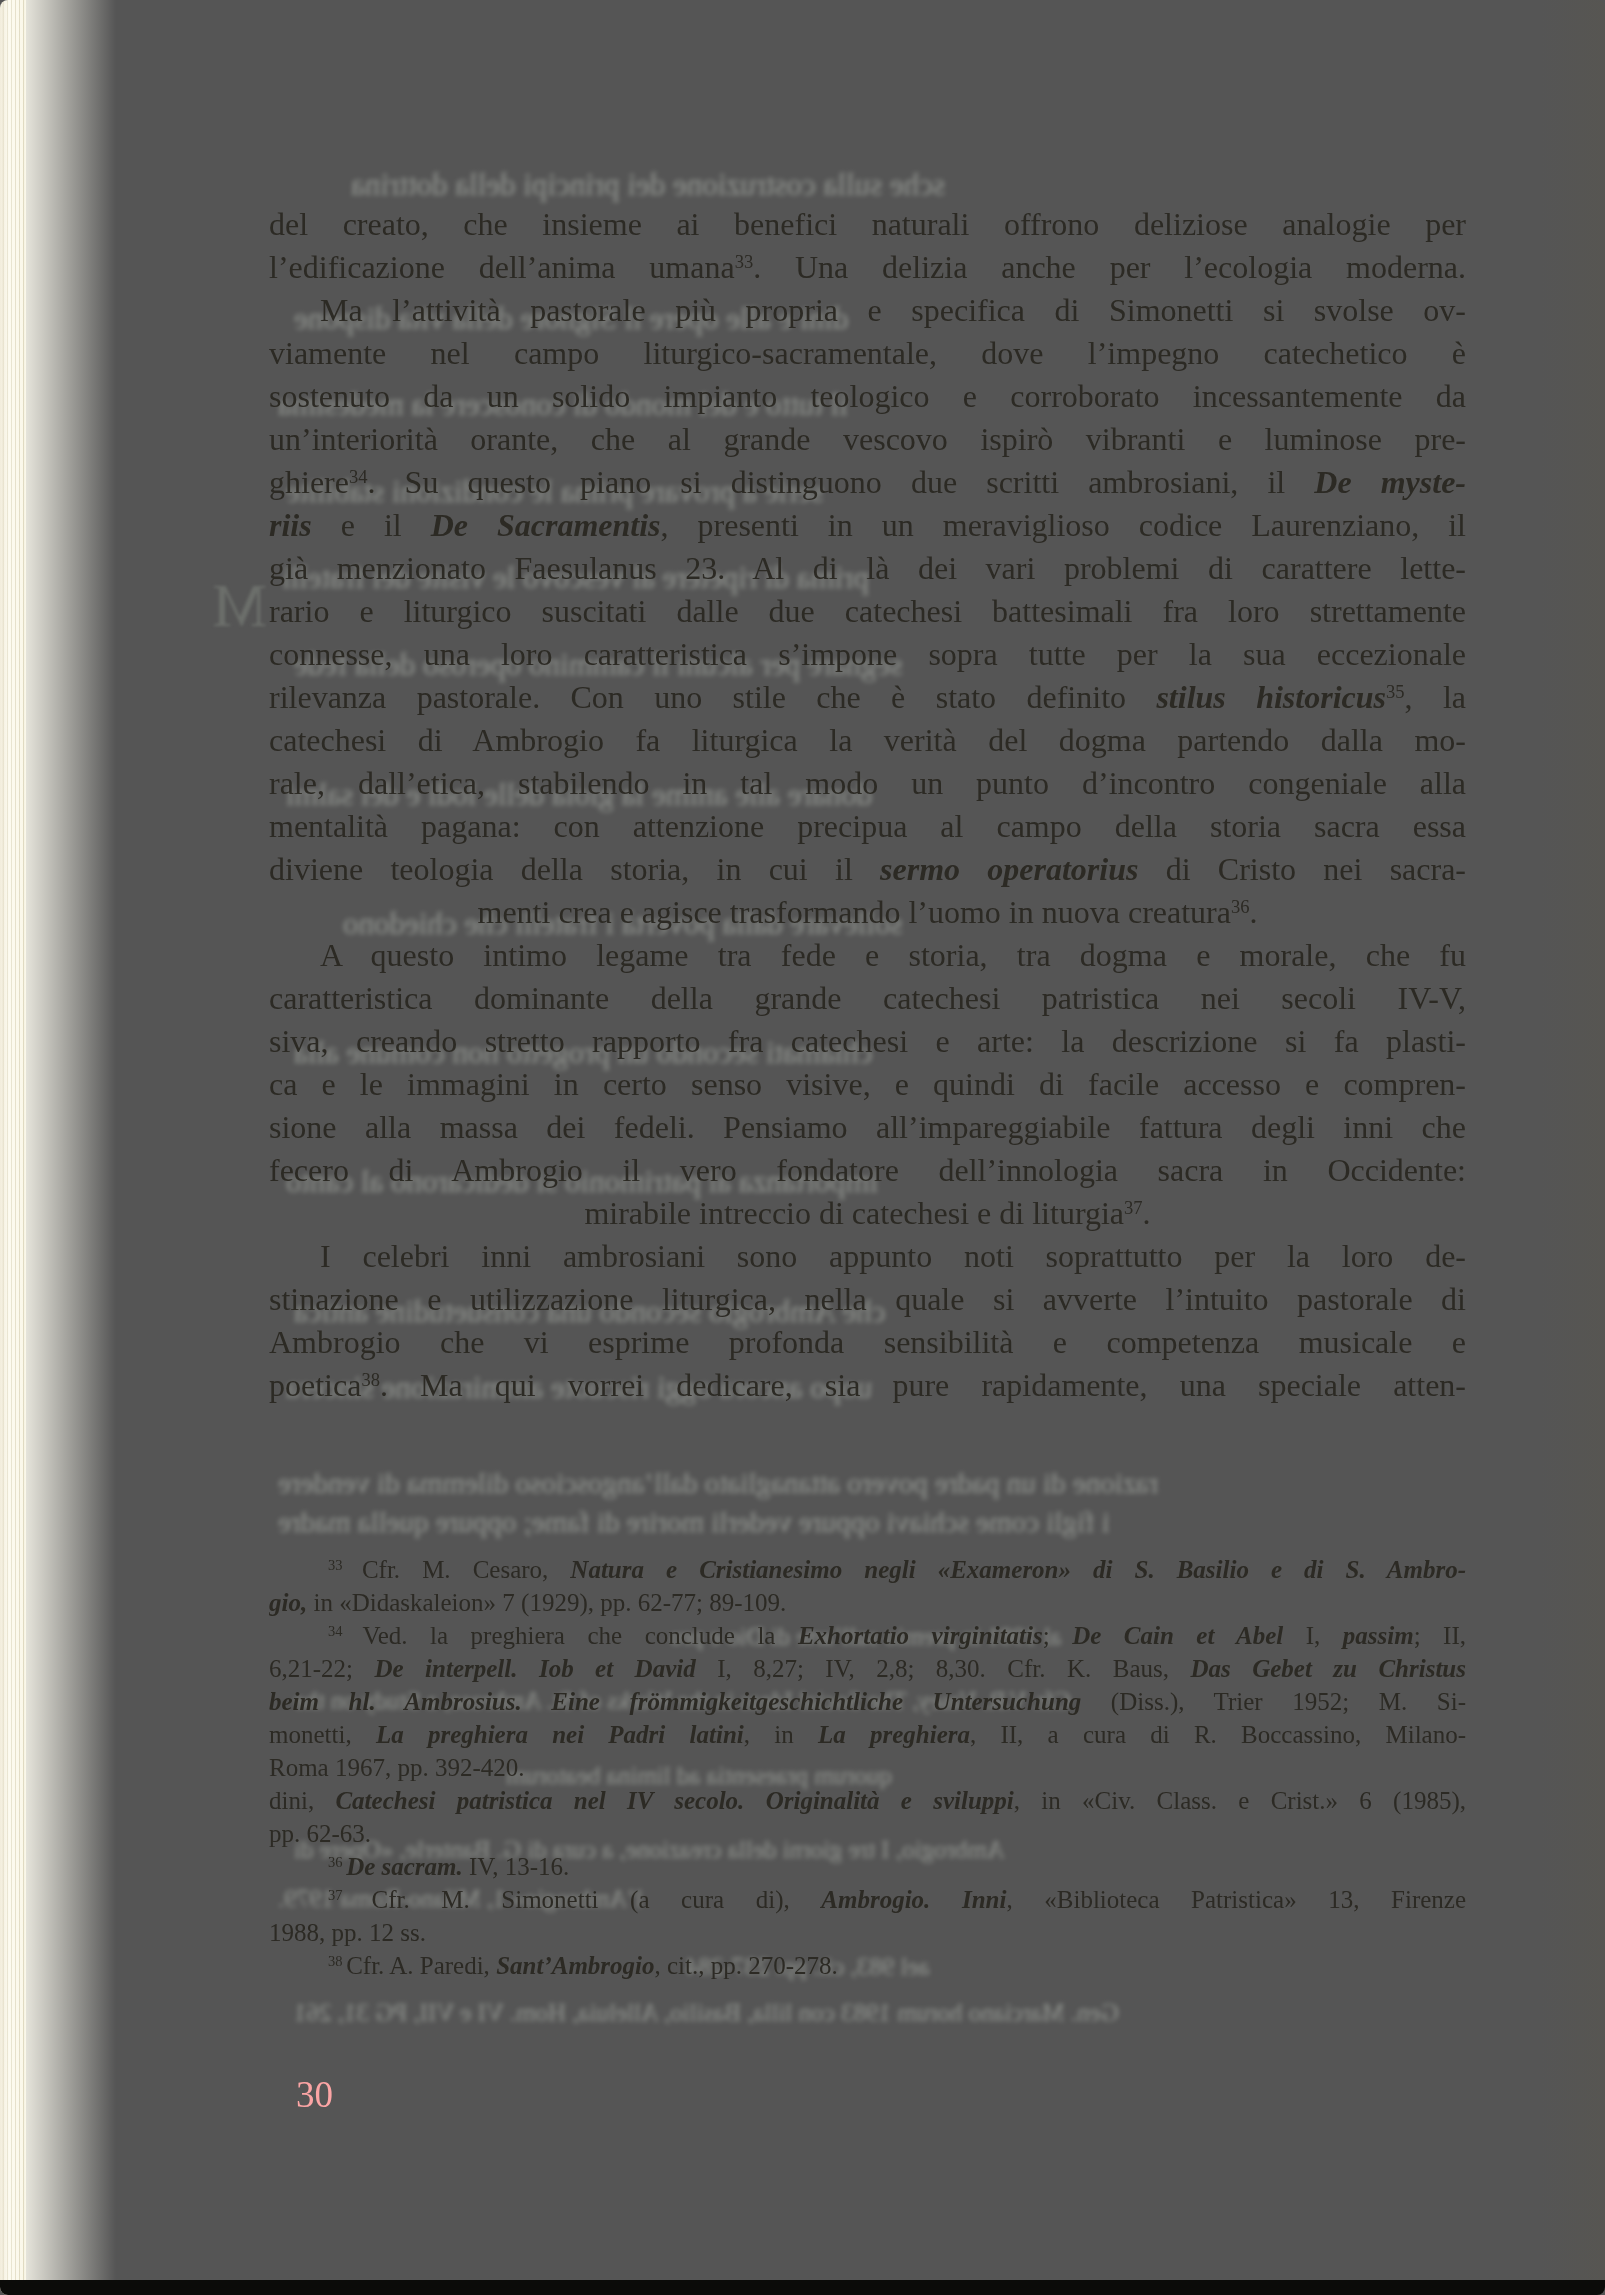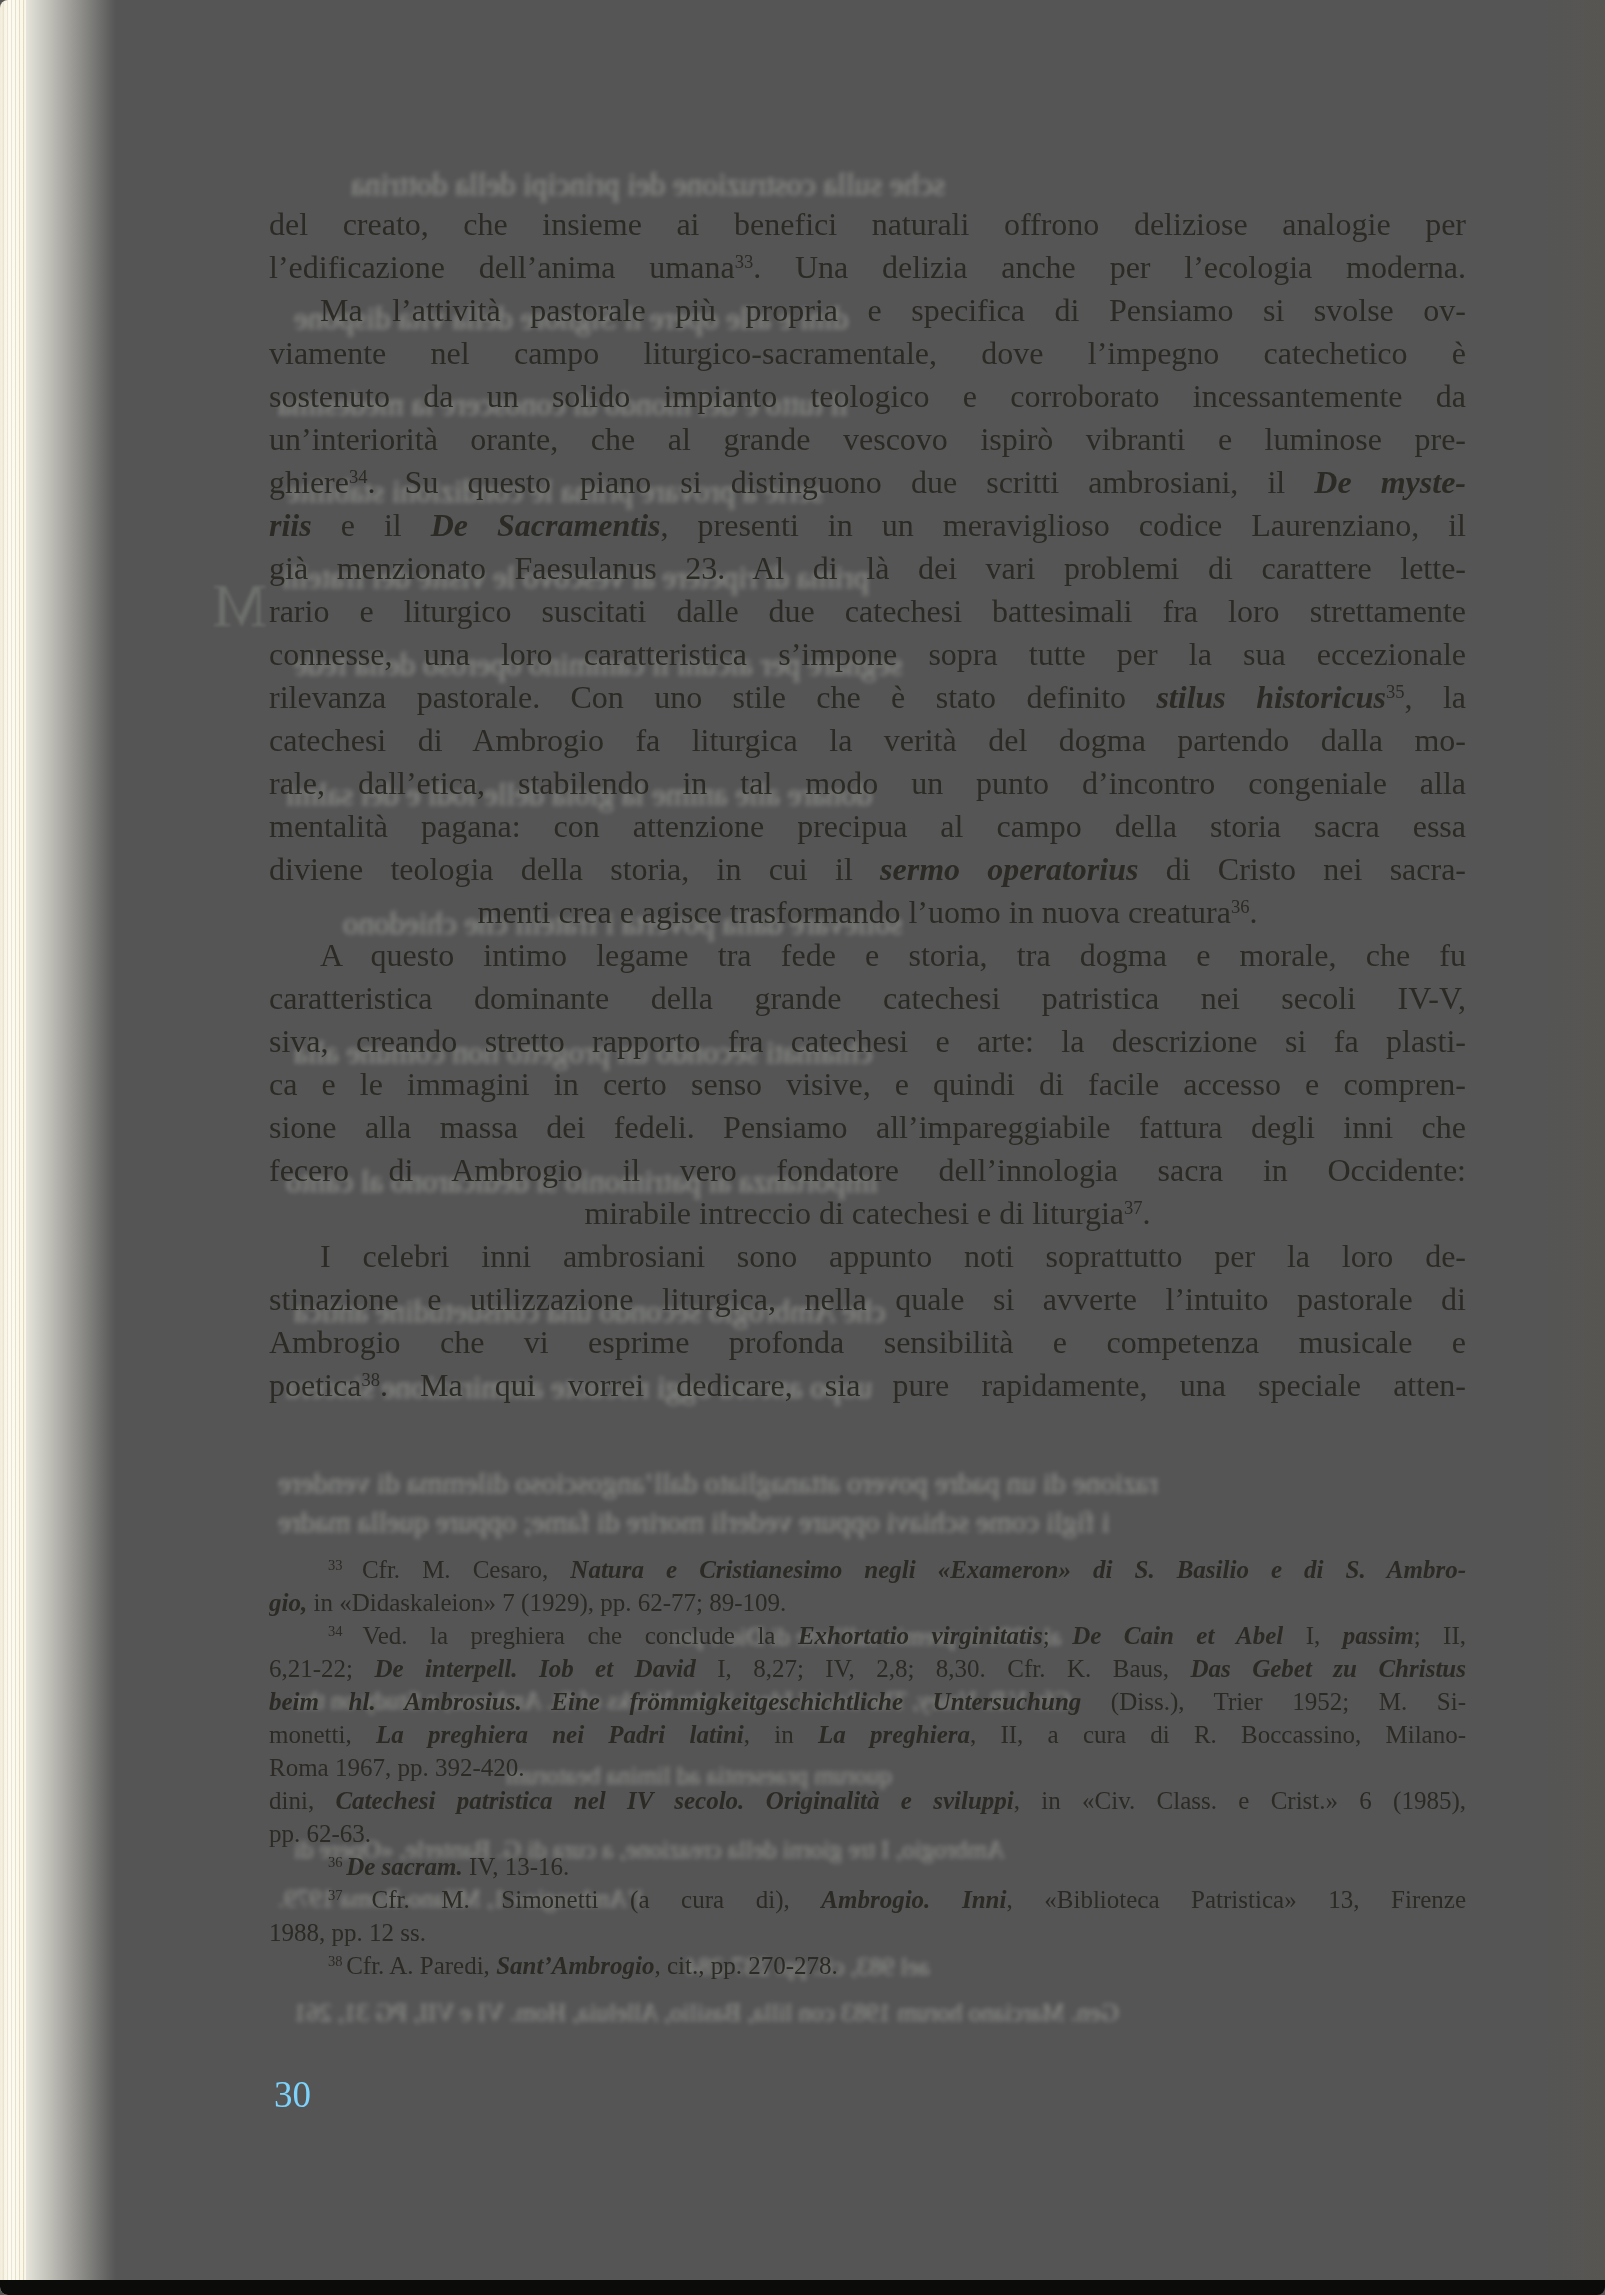--- a/index.html
+++ b/index.html
@@ -24,21 +24,21 @@
   .footnotes{position:absolute;left:269px;top:1553px;width:1197px;
     font-size:25px;line-height:33px;}
   .line{height:43px;overflow:hidden;text-align:center;}
   .fline{height:33px;overflow:hidden;text-align:left;}
   .justify{text-align:justify;text-align-last:justify;}
   .indent{text-indent:51px;}
   .findent{text-indent:59px;}
   .it{font-style:italic;font-weight:bold;}
   .sup{font-size:.58em;position:relative;top:-.55em;}
 
-  .page-number{position:absolute;left:274px;top:2073px;font-size:37px;color:#7dd3fc;}
+  .page-number{position:absolute;left:296px;top:2073px;font-size:37px;color:#fca5a5;}
 
   .ghost{position:absolute;transform:scaleX(-1);filter:blur(2.4px);
     color:#c6ccc3;opacity:.55;white-space:nowrap;pointer-events:none;}
   .mark{position:absolute;left:212px;top:570px;font-size:62px;
     color:rgba(143,150,140,.40);filter:blur(1.6px);transform:scaleX(-1);}
 </style>
 </head>
 <body>
 
 <div class="page">
@@ -67,21 +67,21 @@
       <div class="ghost" style="left: 294px; top: 1836px; font-size: 25px;">Ambrogio, I tre giorni della creazione, a cura di G. Banterle, «Opere di</div>
       <div class="ghost" style="left: 278px; top: 1885px; font-size: 25px;">l’Ambrogio» 1, Milano-Roma 1979.</div>
       <div class="ghost" style="left: 686px; top: 1953px; font-size: 25px;">ael 983, cit. pp. 237-284</div>
       <div class="ghost" style="left: 294px; top: 1999px; font-size: 25px;">Gen. Marciano horum 1983 con lilla, Basilio, Alleluia, Hom. VI e VII, PG 31, 261</div>
     </div>
   <div class="mark">M</div>
 
   <div class="body-text" id="body-text">
       <div class="line justify"><span>del creato, che insieme ai benefici naturali offrono deliziose analogie per</span></div>
       <div class="line justify"><span>l’edificazione dell’anima umana</span><span class="sup">33</span><span>. Una delizia anche per l’ecologia moderna.</span></div>
-      <div class="line justify indent"><span>Ma l’attività pastorale più propria e specifica di Pensiamo si svolse ov-</span></div>
+      <div class="line justify indent"><span>Ma l’attività pastorale più propria e specifica di Simonetti si svolse ov-</span></div>
       <div class="line justify"><span>viamente nel campo liturgico-sacramentale, dove l’impegno catechetico è</span></div>
       <div class="line justify"><span>sostenuto da un solido impianto teologico e corroborato incessantemente da</span></div>
       <div class="line justify"><span>un’interiorità orante, che al grande vescovo ispirò vibranti e luminose pre-</span></div>
       <div class="line justify"><span>ghiere</span><span class="sup">34</span><span>. Su questo piano si distinguono due scritti ambrosiani, il </span><span class="it">De myste-</span></div>
       <div class="line justify"><span class="it">riis</span><span> e il </span><span class="it">De Sacramentis</span><span>, presenti in un meraviglioso codice Laurenziano, il</span></div>
       <div class="line justify"><span>già menzionato Faesulanus 23. Al di là dei vari problemi di carattere lette-</span></div>
       <div class="line justify"><span>rario e liturgico suscitati dalle due catechesi battesimali fra loro strettamente</span></div>
       <div class="line justify"><span>connesse, una loro caratteristica s’impone sopra tutte per la sua eccezionale</span></div>
       <div class="line justify"><span>rilevanza pastorale. Con uno stile che è stato definito </span><span class="it">stilus historicus</span><span class="sup">35</span><span>, la</span></div>
       <div class="line justify"><span>catechesi di Ambrogio fa liturgica la verità del dogma partendo dalla mo-</span></div>

